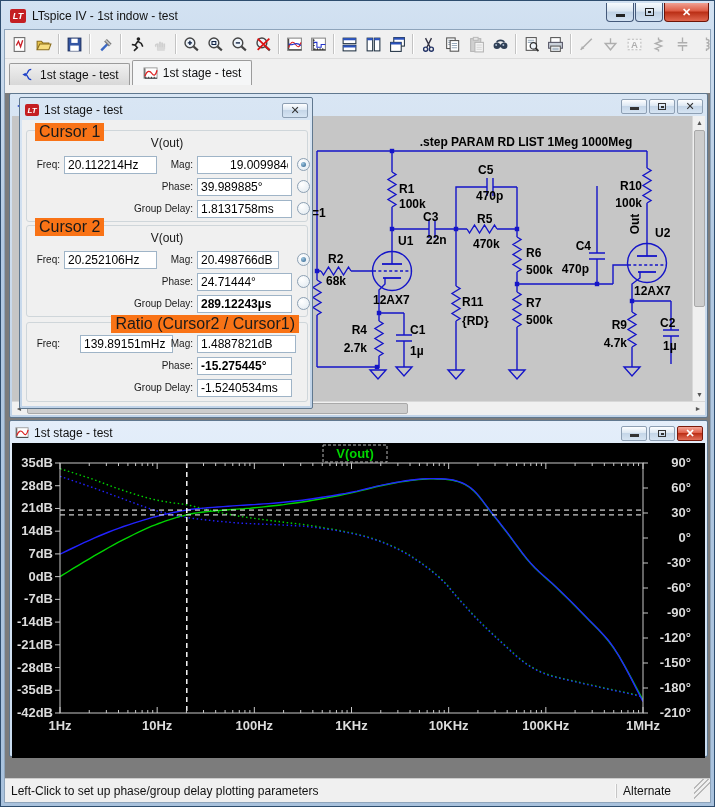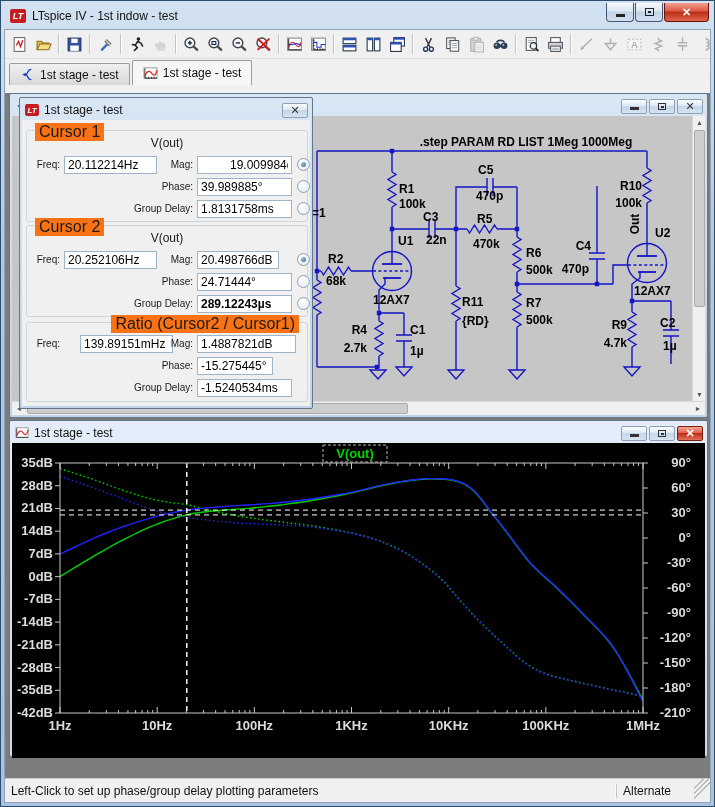--- a/index.html
+++ b/index.html
@@ -487,21 +487,21 @@
             <span class="rad" style="left:270px;top:71px"></span>
           </div>
 
           <div class="grp" style="top:202px;height:80px">
             <span class="glabel right">Ratio (Cursor2 / Cursor1)</span>
             <label class="fl" style="left:0px;top:15px;width:33px">Freq:</label>
             <input class="fin" style="left: 37px; top: 12px; width: 93px; margin-left: 16px;" readonly="" value="139.89151mHz">
             <label class="fl" style="left:96px;top:15px;width:70px">Mag:</label>
             <input class="fin" style="left: 170px; top: 12px; width: 99px;" readonly="" value="1.4887821dB">
             <label class="fl" style="left:96px;top:37px;width:70px">Phase:</label>
-            <input class="fin" style="left: 170px; top: 34px; width: 76px;" readonly="" value="-15.275445°">
+            <input class="fin" style="left: 170px; top: 34px; width: 95px; font-weight: bold;" readonly="" value="-15.275445°">
             <label class="fl" style="left:86px;top:59px;width:80px">Group Delay:</label>
             <input class="fin" style="left: 170px; top: 56px; width: 95px;" readonly="" value="-1.5240534ms">
           </div>
         </div>
       </div>
 
       <div class="child" style="left:4px;top:335px;width:699px;height:337px;z-index:2;background:linear-gradient(#e4eefa,#c8dbef)">
         <div class="ctitle">
           <svg viewBox="0 0 16 16" width="14" height="14">
               <rect x="1" y="2" width="14" height="11" fill="#fff" stroke="#999"></rect>

